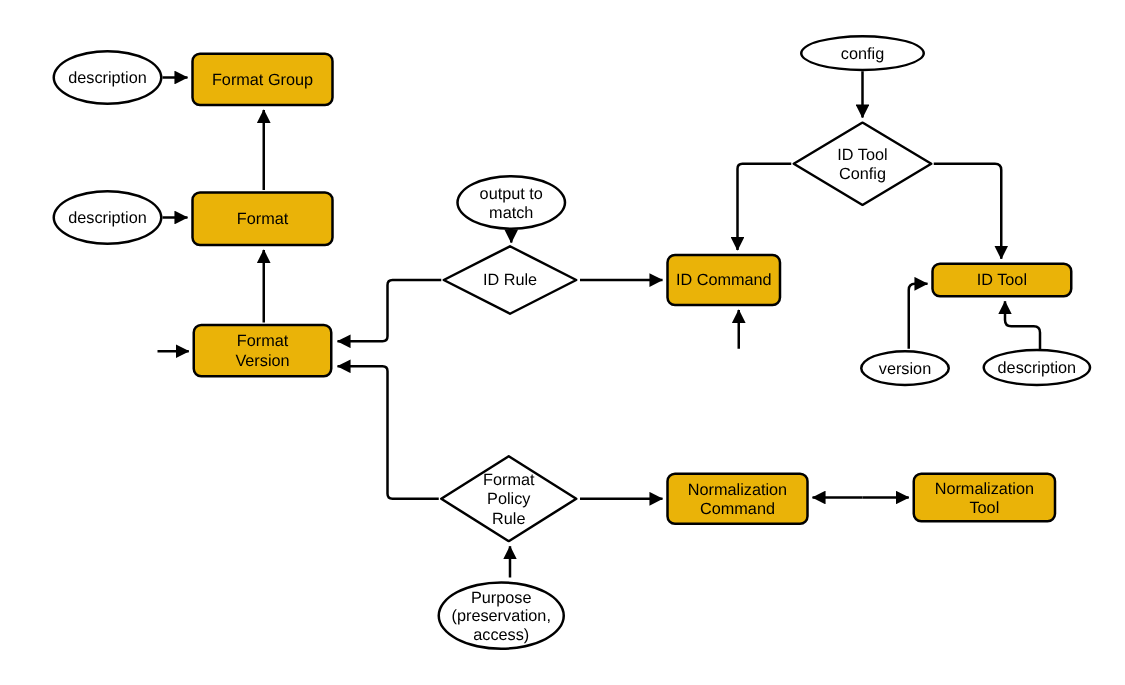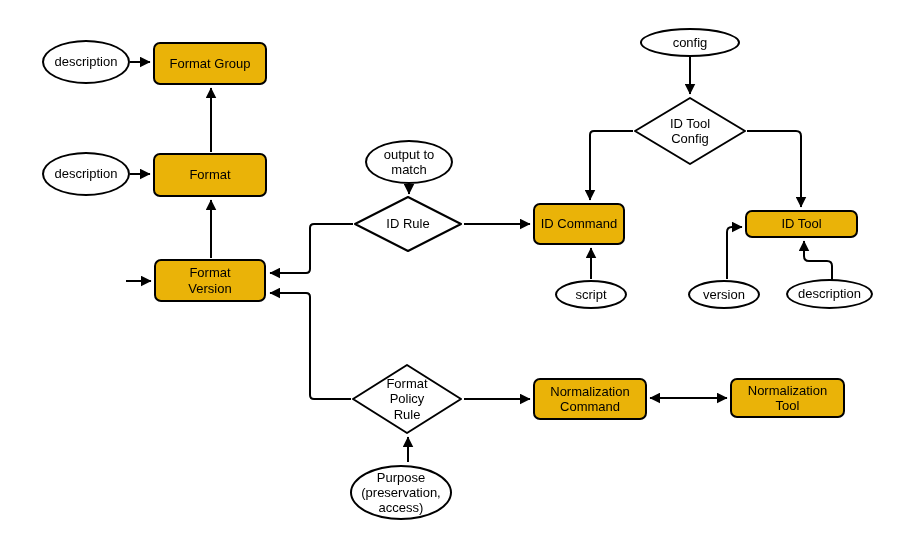--- a/index.html
+++ b/index.html
@@ -107,23 +107,20 @@
   <div class="node ellipse" style="left:42px;top:152px;width:88px;height:44px">
     <span class="lbl">description</span>
   </div>
   <div class="node ellipse" style="left:365px;top:140px;width:88px;height:44px">
     <span class="lbl">output to
 match</span>
   </div>
   <div class="node ellipse" style="left:640px;top:28px;width:100px;height:29px">
     <span class="lbl">config</span>
   </div>
-  <div class="node ellipse" style="left:555px;top:280px;width:72px;height:29px">
-    <span class="lbl">script</span>
-  </div>
   <div class="node ellipse" style="left:688px;top:280px;width:72px;height:29px">
     <span class="lbl">version</span>
   </div>
   <div class="node ellipse" style="left:786px;top:279px;width:87px;height:30px">
     <span class="lbl">description</span>
   </div>
   <div class="node ellipse" style="left:350px;top:465px;width:102px;height:55px">
     <span class="lbl">Purpose
 (preservation,
 access)</span>

